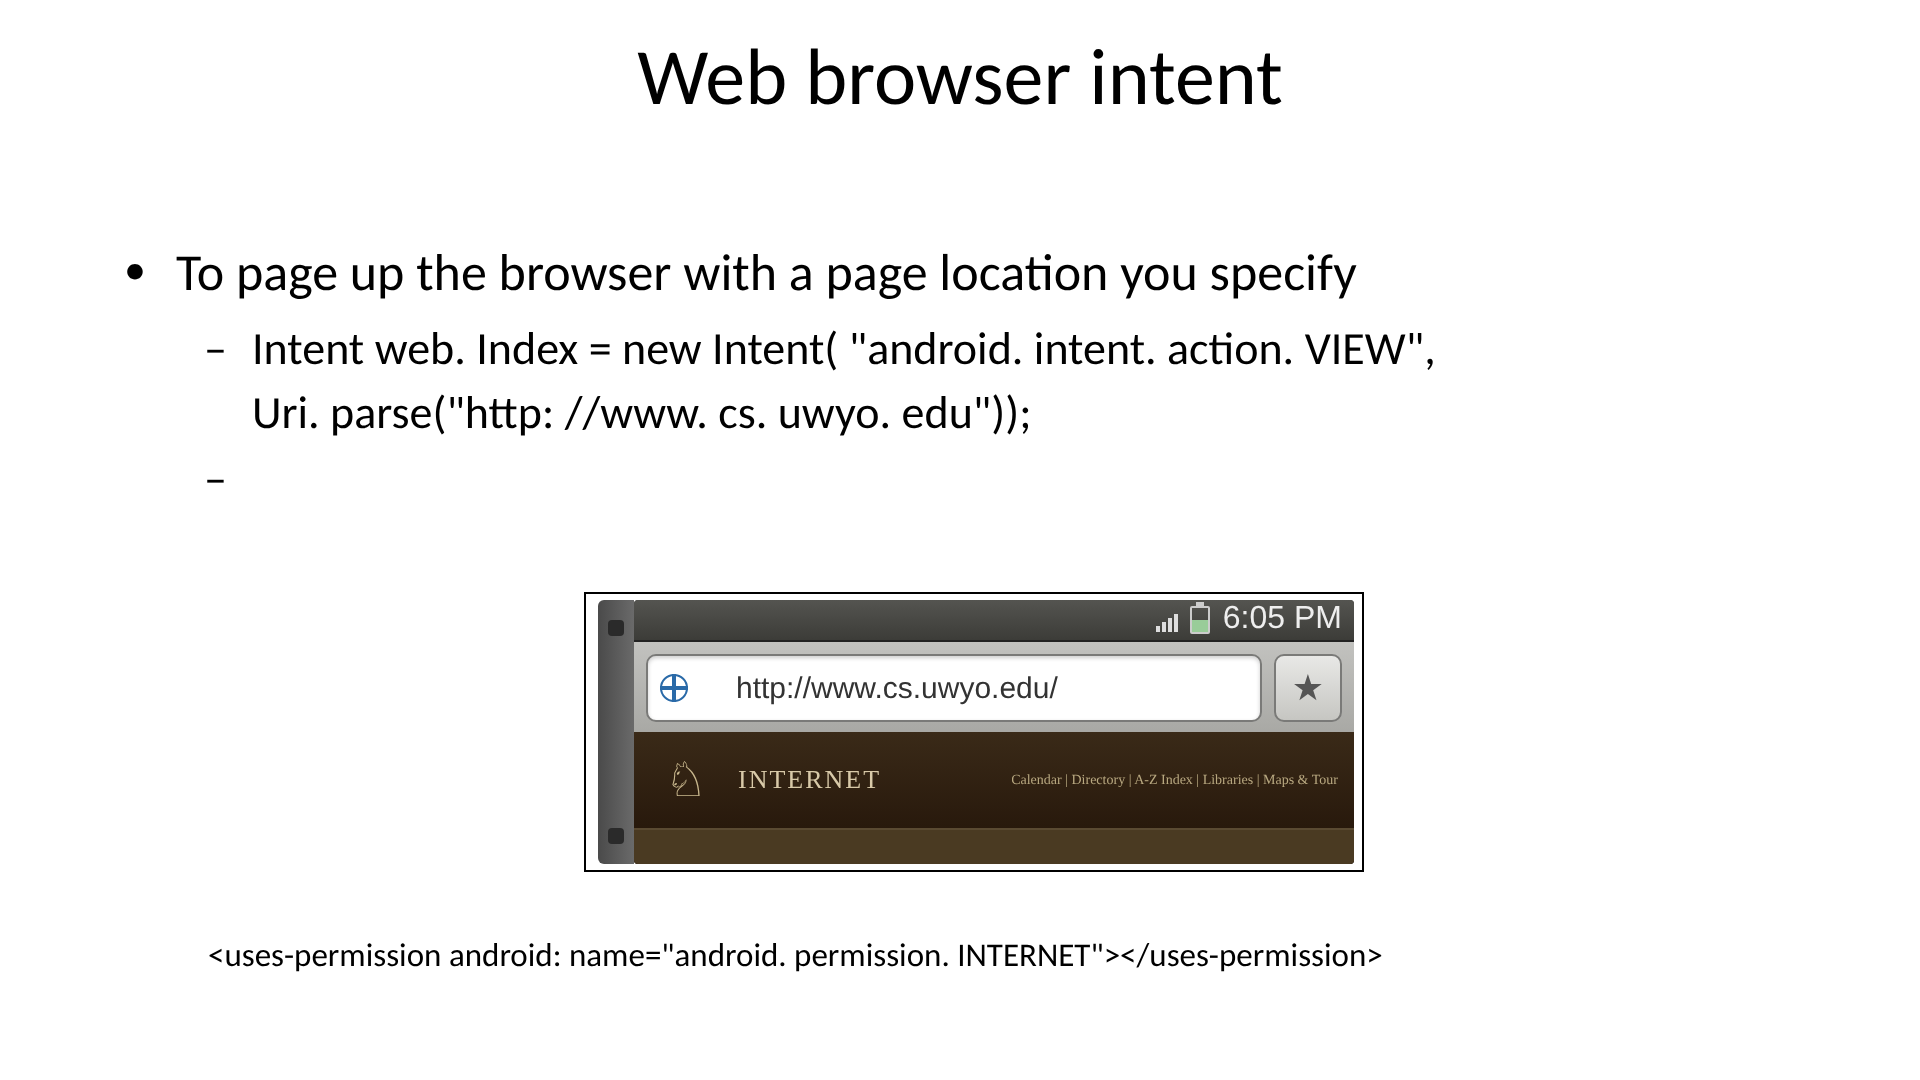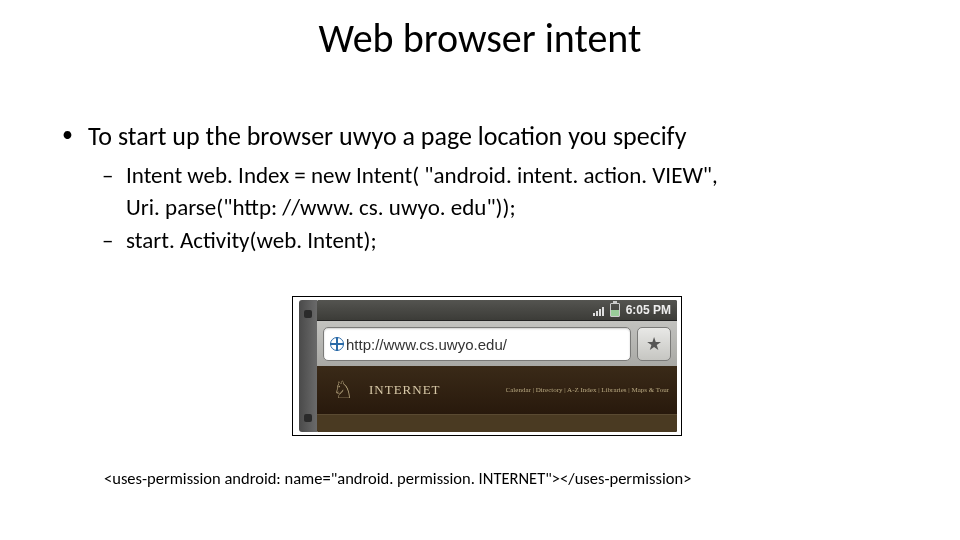--- a/index.html
+++ b/index.html
@@ -134,22 +134,22 @@
   }
   .batt-icon::before {
     content:"";
     position:absolute;
     top:-3px; left:2px;
     width:4px; height:2px;
     background:#ccc;
   }
   .status-time {
     color:#eee;
-    font-size:12px;
-    font-weight:bold;
+    font-size:16px;
+    font-weight:normal;
     font-family: Arial, sans-serif;
   }
   .url-row {
     height: 46px;
     background: linear-gradient(#c2c2bf, #a8a8a4);
     border-bottom: 1px solid #888;
     display:flex;
     align-items:center;
     padding: 0 6px;
     gap: 6px;
@@ -157,21 +157,21 @@
   .url-field {
     flex: 1;
     height: 32px;
     background: #fff;
     border: 1px solid #7a7a78;
     border-radius: 5px;
     box-shadow: inset 0 1px 2px rgba(0,0,0,.2);
     display: flex;
     align-items: center;
     padding: 0 6px;
-    gap: 2px;
+    gap: 24px;
     font-family: Arial, sans-serif;
     font-size: 15px;
     color: #333;
   }
   .globe-icon {
     width: 14px; height: 14px;
     border: 1.5px solid #2a6aa8;
     border-radius: 50%;
     position: relative;
     flex: 0 0 14px;
@@ -257,30 +257,29 @@
 </head>
 <body>
 
 <div class="slide">
 
   <div class="title">Web browser intent</div>
 
   <div class="body">
     <div class="bullet-l1">
       <span class="dot">•</span>
-      <span>To start up the browser uwyo a page location you specify</span>
+      <span>To page up the browser with a page location you specify</span>
     </div>
     <div class="bullet-l2">
       <span class="dash">–</span>
       <span>Intent web. Index = new Intent( "android. intent. action. VIEW",</span>
     </div>
     <div class="sub-line">Uri. parse("http: //www. cs. uwyo. edu"));</div>
     <div class="bullet-l2">
       <span class="dash">–</span>
-      <span>start. Activity(web. Intent);</span>
     </div>
   </div>
 
   <div class="phone-wrap">
     <div class="phone-frame">
       <div class="dot1"></div>
       <div class="dot2"></div>
     </div>
     <div class="phone-body">
       <div class="status-bar">

